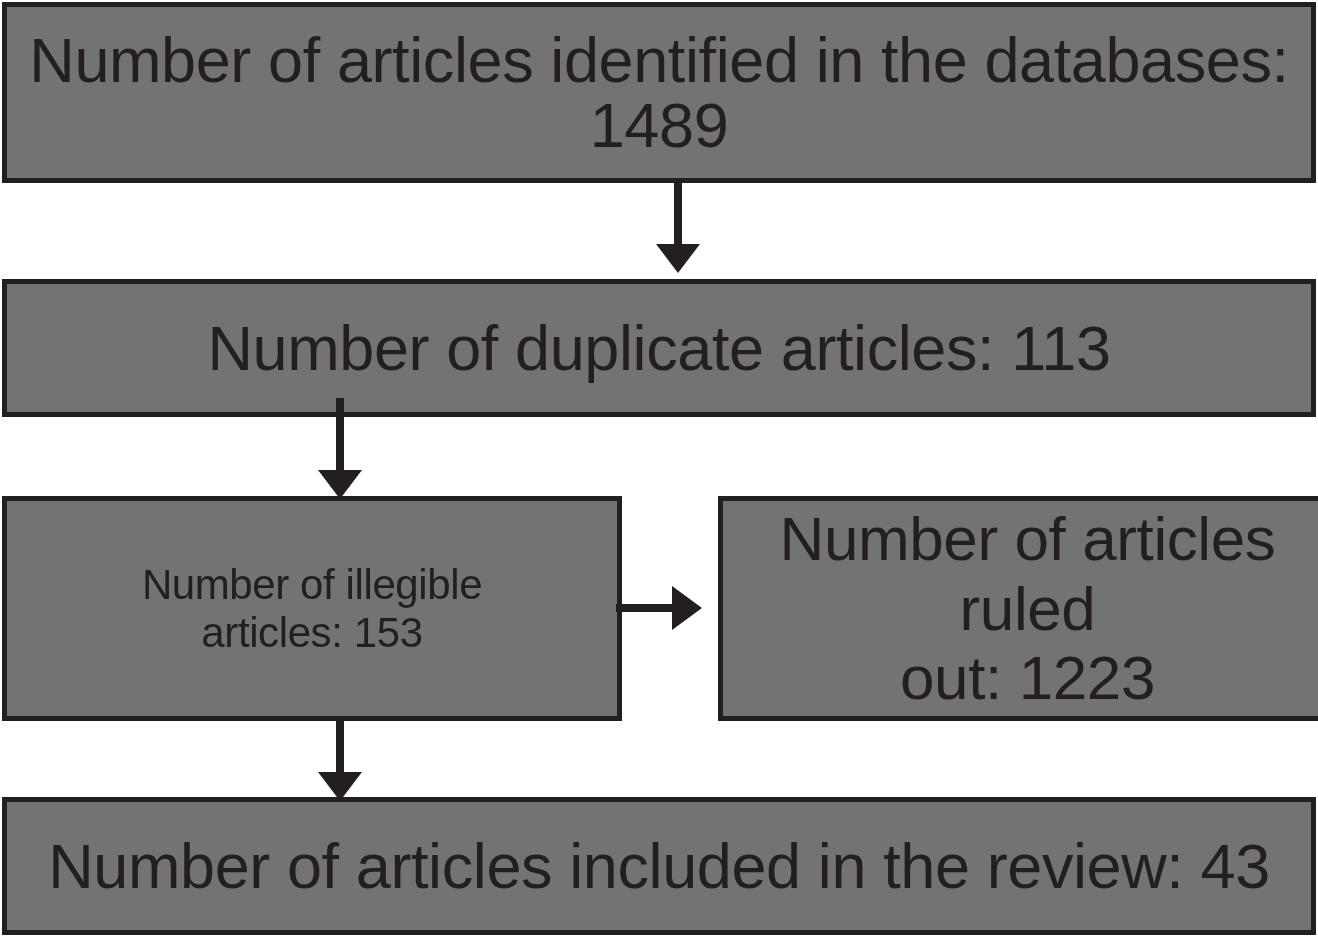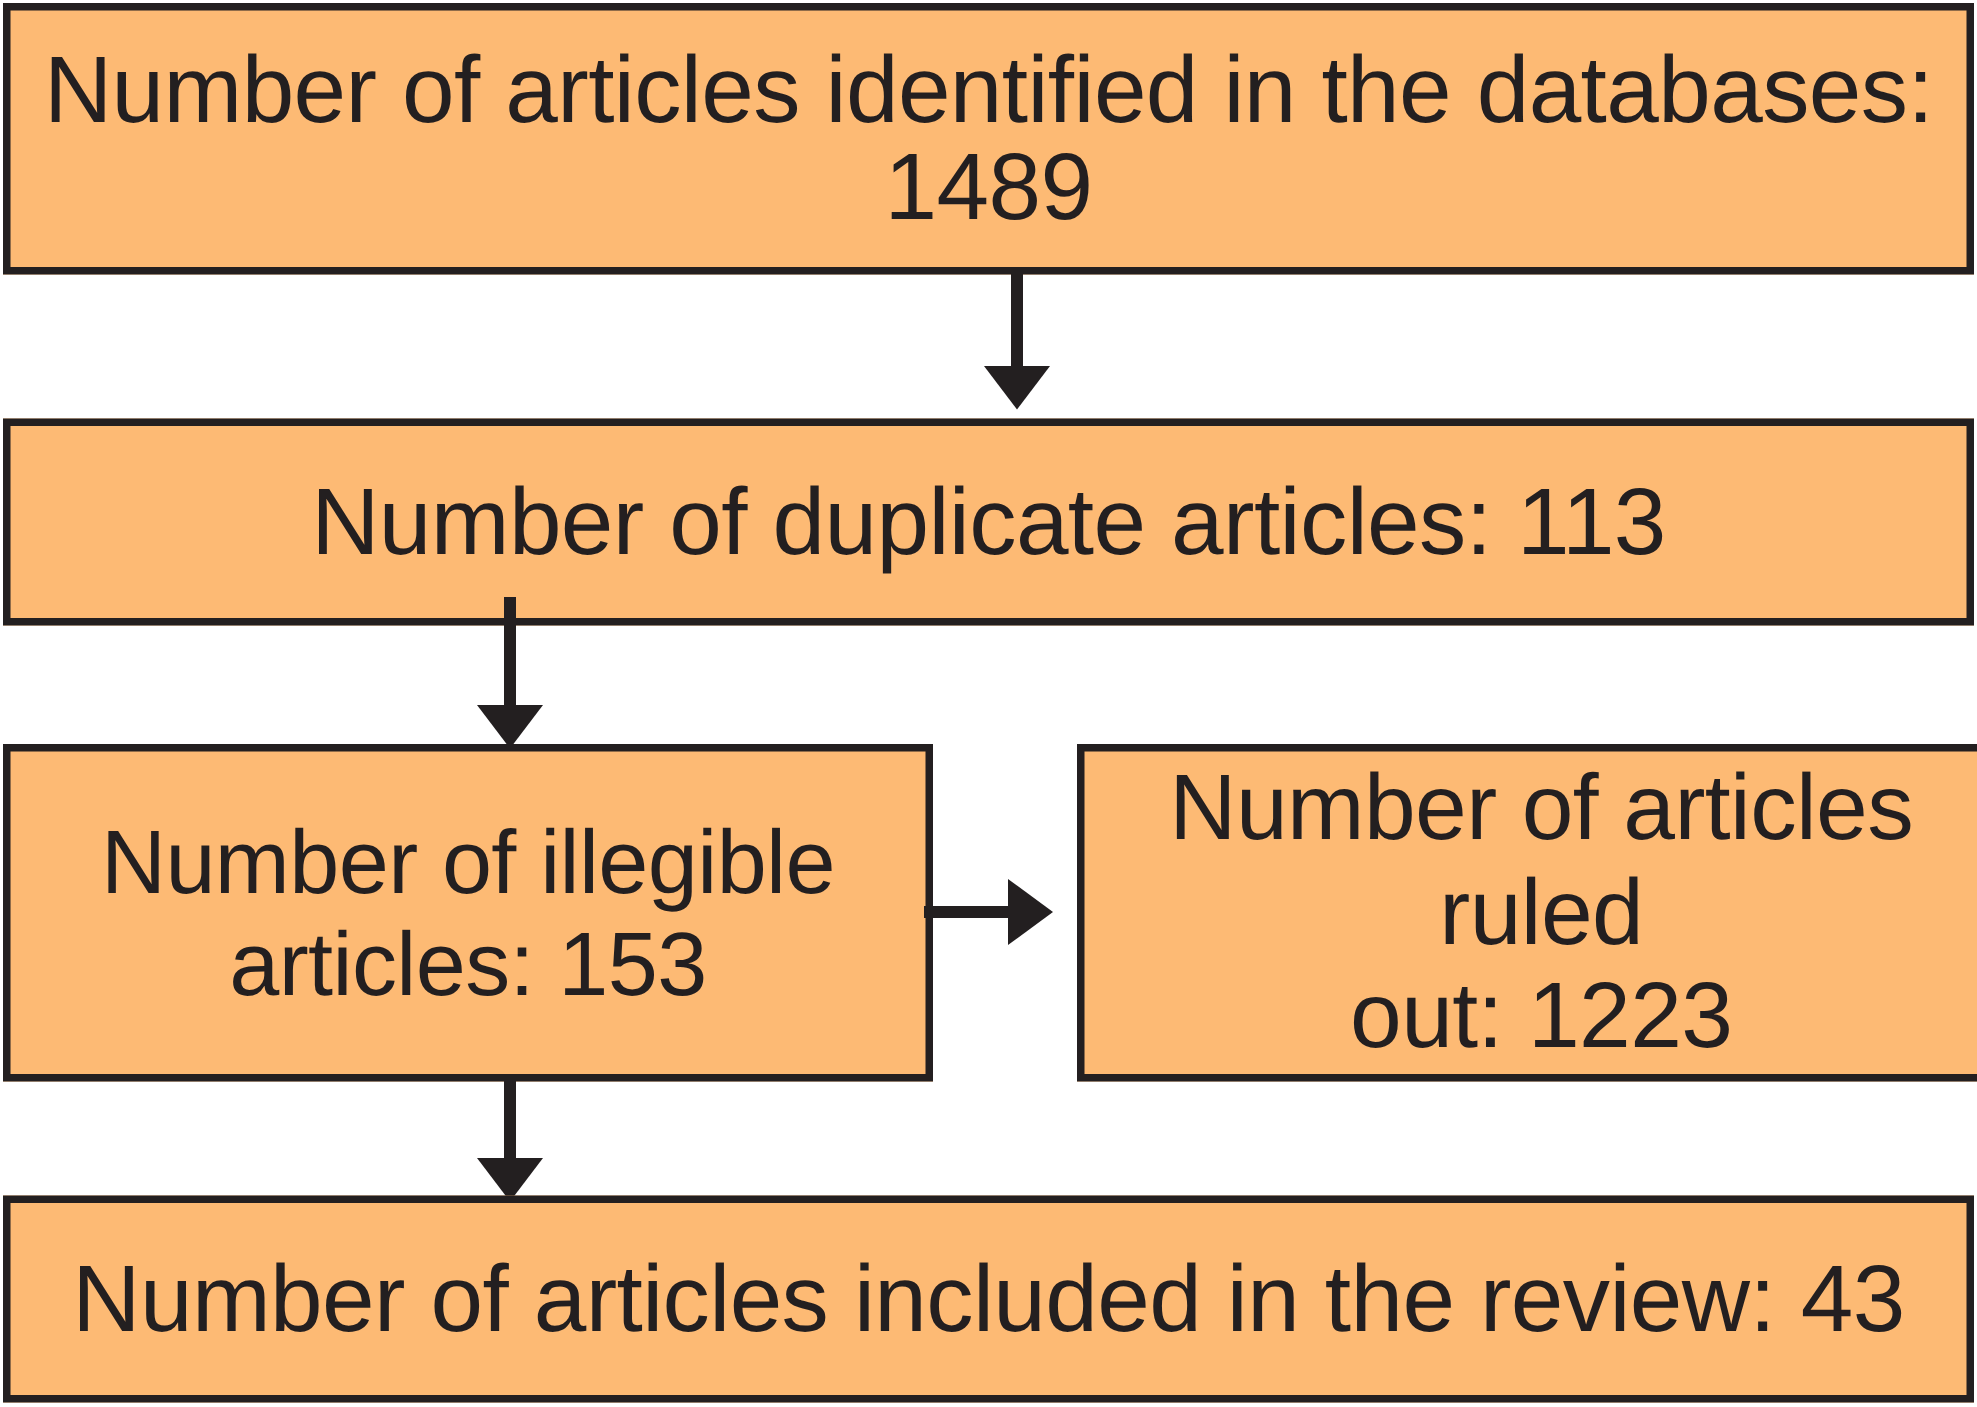--- a/index.html
+++ b/index.html
@@ -17,21 +17,21 @@
     position: relative;
     width: 1318px;
     height: 938px;
     background: #ffffff;
     overflow: hidden;
   }
 
   .flow-box {
     position: absolute;
     box-sizing: border-box;
-    background: #fdba74;
+    background: #737373;
     border: 5px solid #231f20;
     display: flex;
     align-items: center;
     justify-content: center;
     text-align: center;
     color: #231f20;
     font-size: 63px;
     line-height: 1.02;
     letter-spacing: -0.4px;
     white-space: pre-line;
@@ -50,21 +50,21 @@
     top: 279px;
     width: 1314px;
     height: 138px;
     align-items: center;
   }
   #box-illegible {
     left: 2px;
     top: 496px;
     width: 620px;
     height: 225px;
-    font-size: 60px;
+    font-size: 42px;
     line-height: 1.12;
   }
   #box-ruled-out {
     left: 697px;
     top: 496px;
     width: 619px;
     height: 225px;
     font-size: 62px;
     line-height: 1.12;
     margin-left: 21px;

